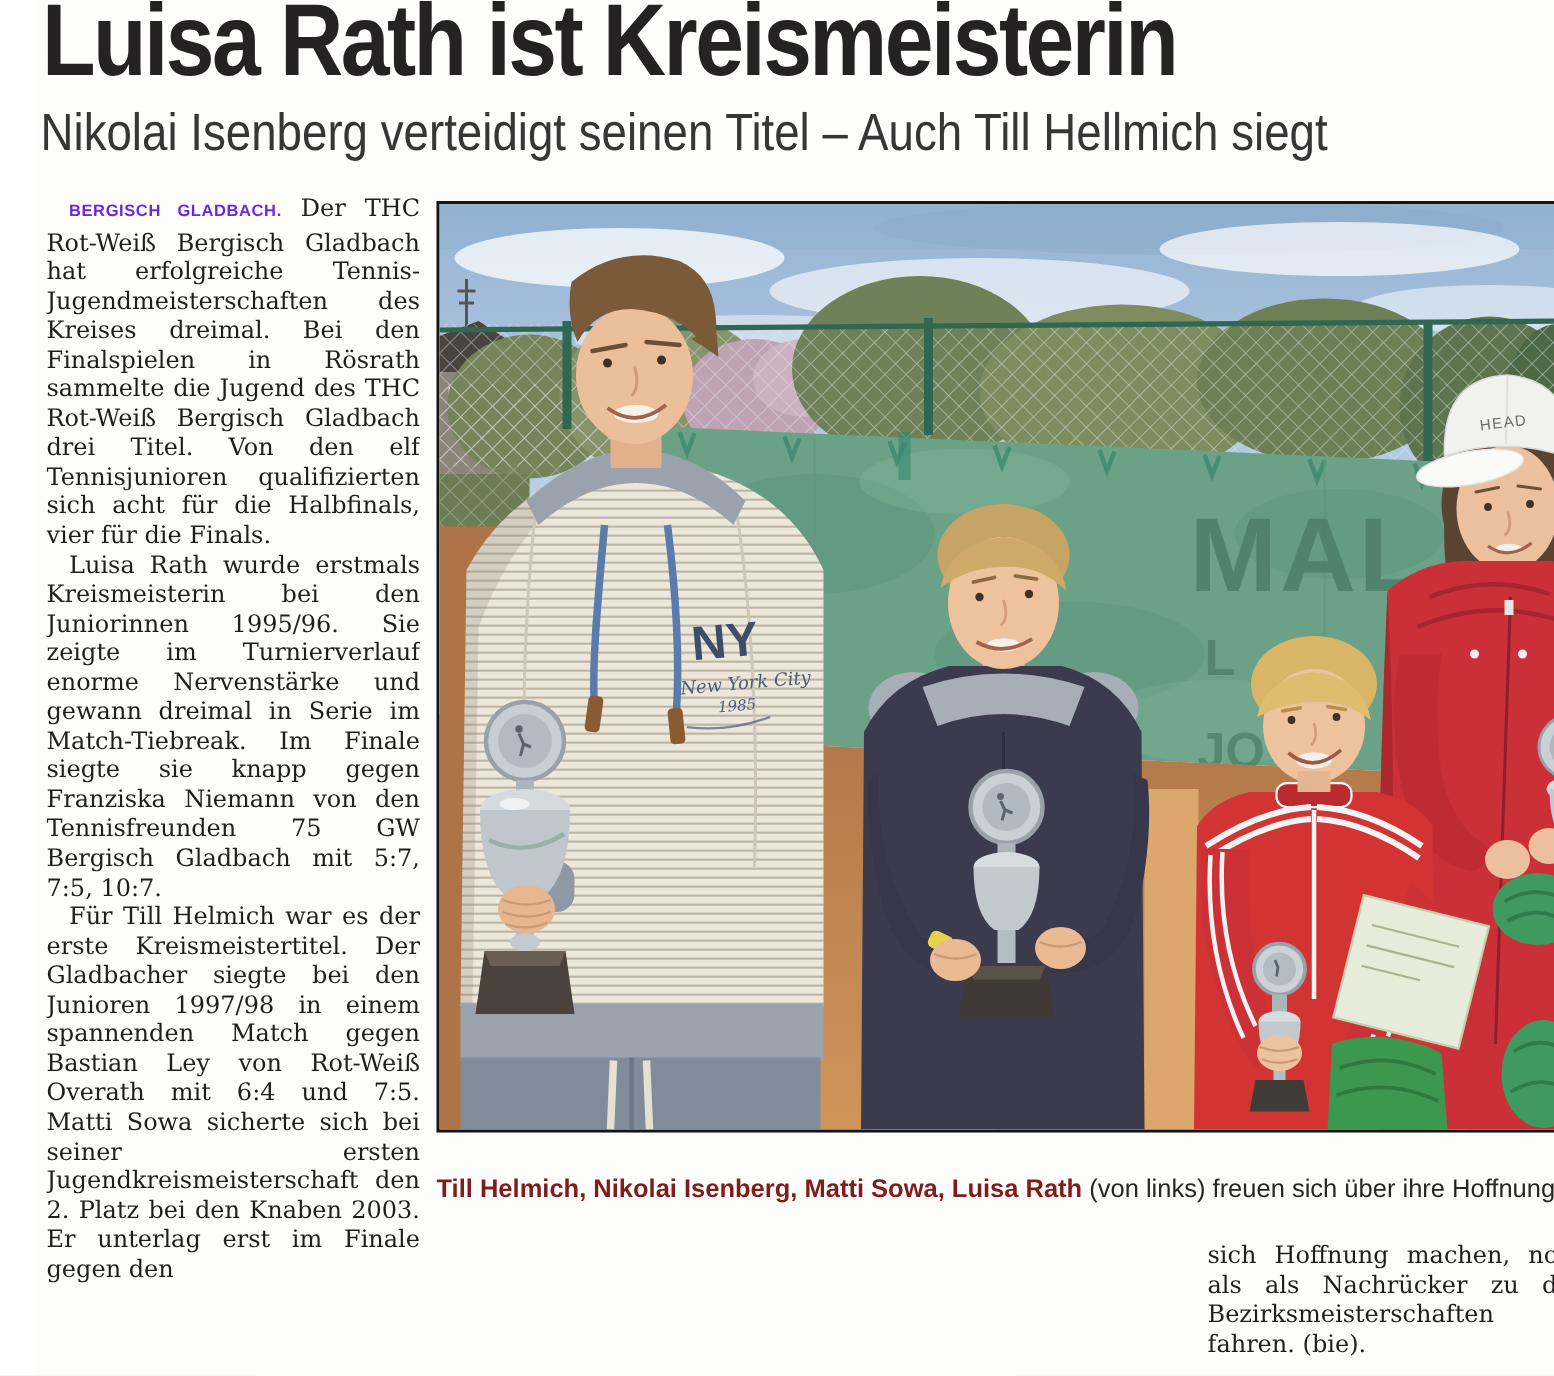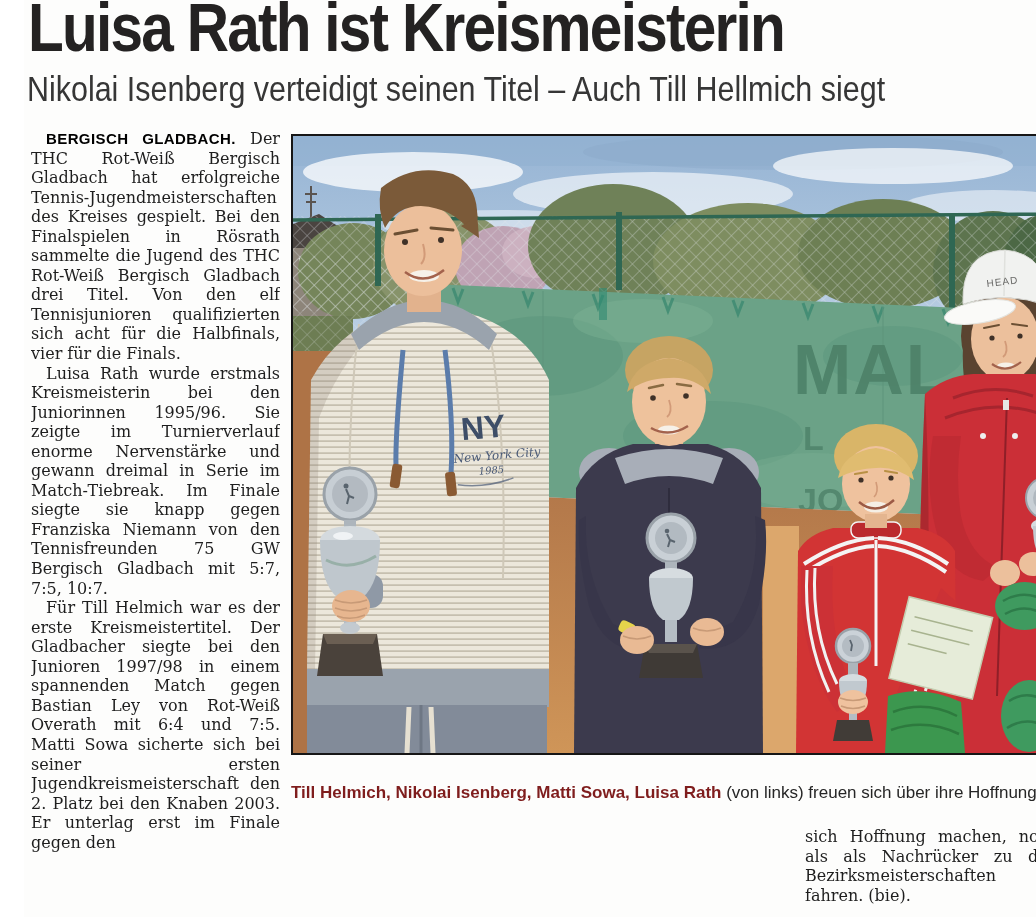--- a/index.html
+++ b/index.html
@@ -7,22 +7,22 @@
         font-family:"DejaVu Serif",serif;color:#1f1f1f;margin-left:24px;}
   .headline{position:absolute;left:4px;top:-7px;margin:0;white-space:nowrap;
         font-family:"Liberation Sans",sans-serif;font-weight:700;font-size:68px;line-height:1;
         letter-spacing:-2px;color:#242222;transform:scaleX(.86);transform-origin:0 0;}
   .subheadline{position:absolute;left:3px;top:71px;margin:0;white-space:nowrap;
         font-family:"Liberation Sans",sans-serif;font-weight:400;font-size:35px;line-height:1;
         letter-spacing:0;color:#363636;transform:scaleX(.87);transform-origin:0 0;}
   .left-col{position:absolute;left:7px;top:129px;width:249px;height:788px;overflow:hidden;}
   .left-col p, .bot-col p{margin:0;font-size:16px;line-height:19.55px;text-align:justify;
         text-indent:15px;color:#1e1e1e;}
-  .dateline{font-family:"Liberation Sans",sans-serif;font-weight:700;font-size:15px;
-        letter-spacing:.4px;color:#000000;}
+  .dateline{font-family:"Liberation Sans",sans-serif;font-weight:700;font-size:11px;
+        letter-spacing:.4px;color:#6d28d9;}
   .photo-frame{position:absolute;left:267px;top:134px;width:761px;height:617px;
         border:2px solid #161616;background:#cfe0ee;}
   .photo-frame svg{display:block;}
   .caption{position:absolute;left:267px;top:766px;width:766px;
         font-family:"Liberation Sans",sans-serif;font-size:17px;line-height:20px;color:#262626;}
   .caption .cap-bold{font-weight:700;color:#7f1d1d;}
   .bot-col{position:absolute;top:827px;height:90px;overflow:hidden;}
   .bot-col p{text-indent:0;}
   .col-1{left:267px;width:249px;}
   .col-2{left:524px;width:248px;}
@@ -30,21 +30,21 @@
 </style>
 </head>
 <body>
 
 <div class="page">
 
   <h1 class="headline">Luisa Rath ist Kreismeisterin</h1>
   <h2 class="subheadline">Nikolai Isenberg verteidigt seinen Titel – Auch Till Hellmich siegt</h2>
 
   <div class="left-col">
-    <p><span class="dateline">BERGISCH GLADBACH.</span> <span>Der THC Rot-Weiß Bergisch Gladbach hat erfolgreiche Tennis-Jugendmeisterschaften des Kreises gespielt. Bei den Finalspielen in Rösrath sammelte die Jugend des THC Rot-Weiß Bergisch Gladbach drei Titel. Von den elf Tennisjunioren qualifizierten sich acht für die Halbfinals, vier für die Finals.</span></p>
+    <p><span class="dateline">BERGISCH GLADBACH.</span> <span>Der THC Rot-Weiß Bergisch Gladbach hat erfolgreiche Tennis-Jugendmeisterschaften des Kreises dreimal. Bei den Finalspielen in Rösrath sammelte die Jugend des THC Rot-Weiß Bergisch Gladbach drei Titel. Von den elf Tennisjunioren qualifizierten sich acht für die Halbfinals, vier für die Finals.</span></p>
     <p><span>Luisa Rath wurde erstmals Kreismeisterin bei den Juniorinnen 1995/96. Sie zeigte im Turnierverlauf enorme Nervenstärke und gewann dreimal in Serie im Match-Tiebreak. Im Finale siegte sie knapp gegen Franziska Niemann von den Tennisfreunden 75 GW Bergisch Gladbach mit 5:7, 7:5, 10:7.</span></p>
     <p><span>Für Till Helmich war es der erste Kreismeistertitel. Der Gladbacher siegte bei den Junioren 1997/98 in einem spannenden Match gegen Bastian Ley von Rot-Weiß Overath mit 6:4 und 7:5. Matti Sowa sicherte sich bei seiner ersten Jugendkreismeisterschaft den 2. Platz bei den Knaben 2003. Er unterlag erst im Finale gegen den</span></p>
   </div>
 
   <div class="photo-frame">
   <svg width="761" height="617" viewBox="0 0 761 617" xmlns="http://www.w3.org/2000/svg">
     <defs>
       <linearGradient id="skyG" x1="0" y1="0" x2="0" y2="1">
         <stop offset="0" stop-color="#96b4d4"></stop>
             <stop offset="1" stop-color="#d3e1ee"></stop>

